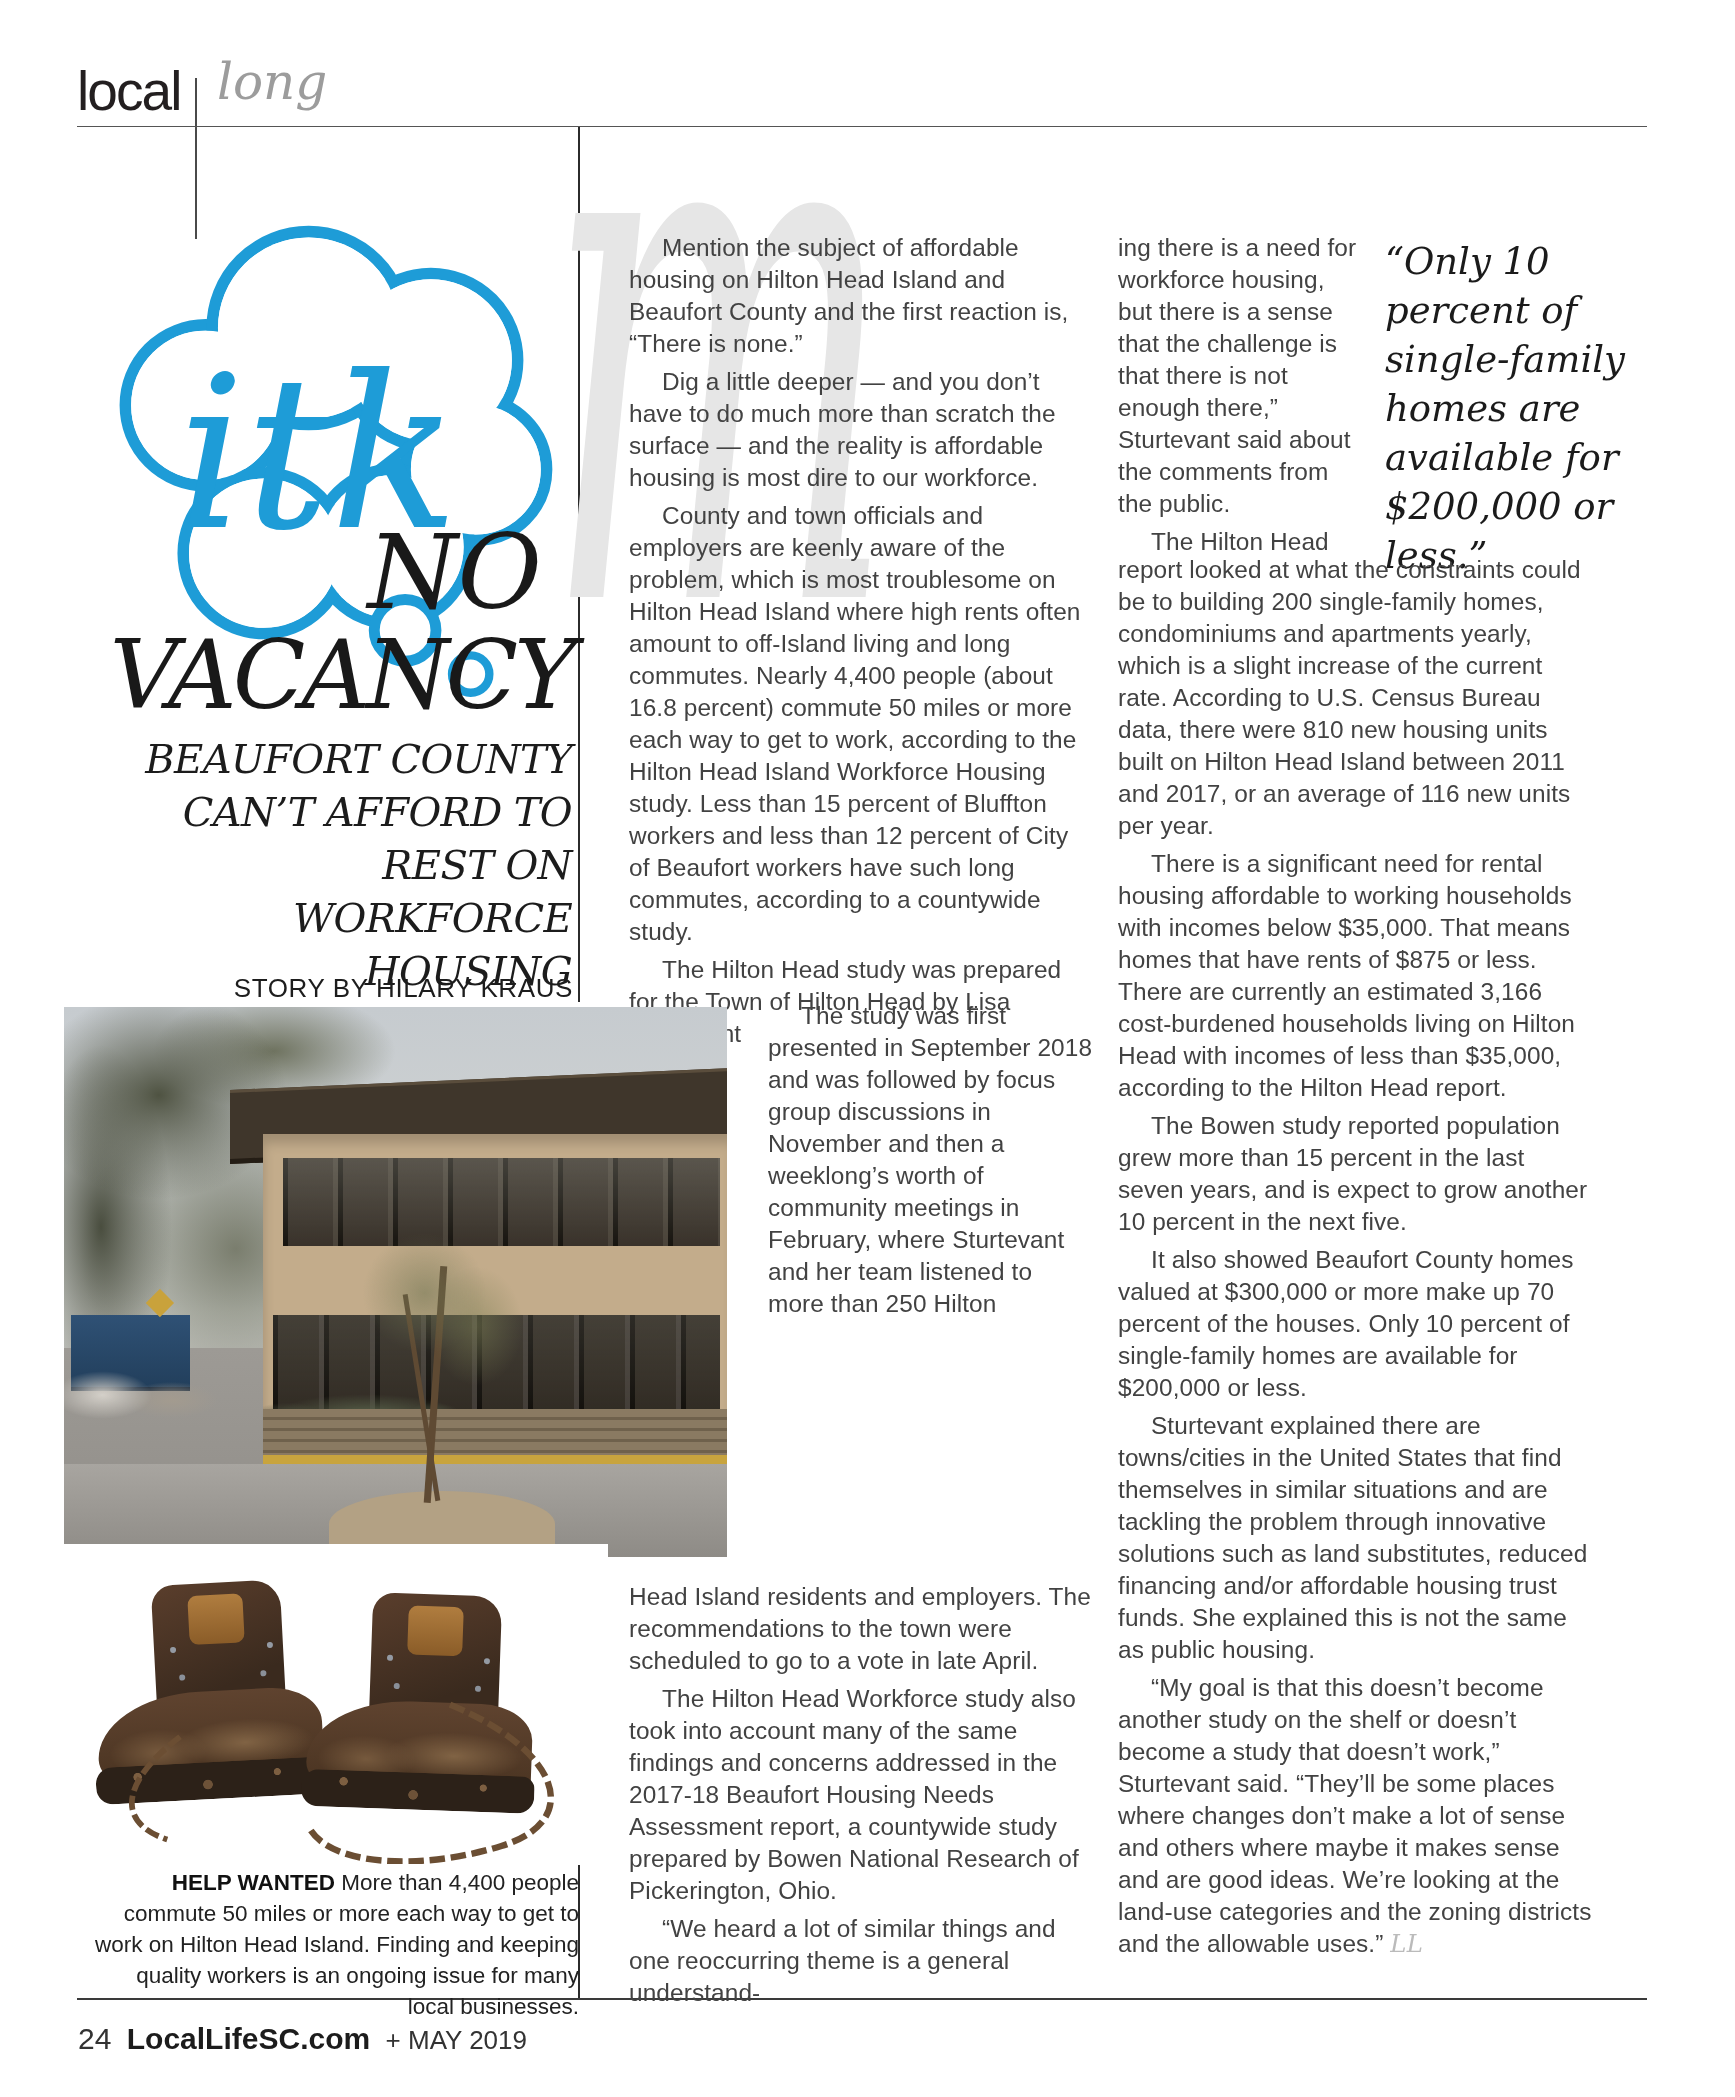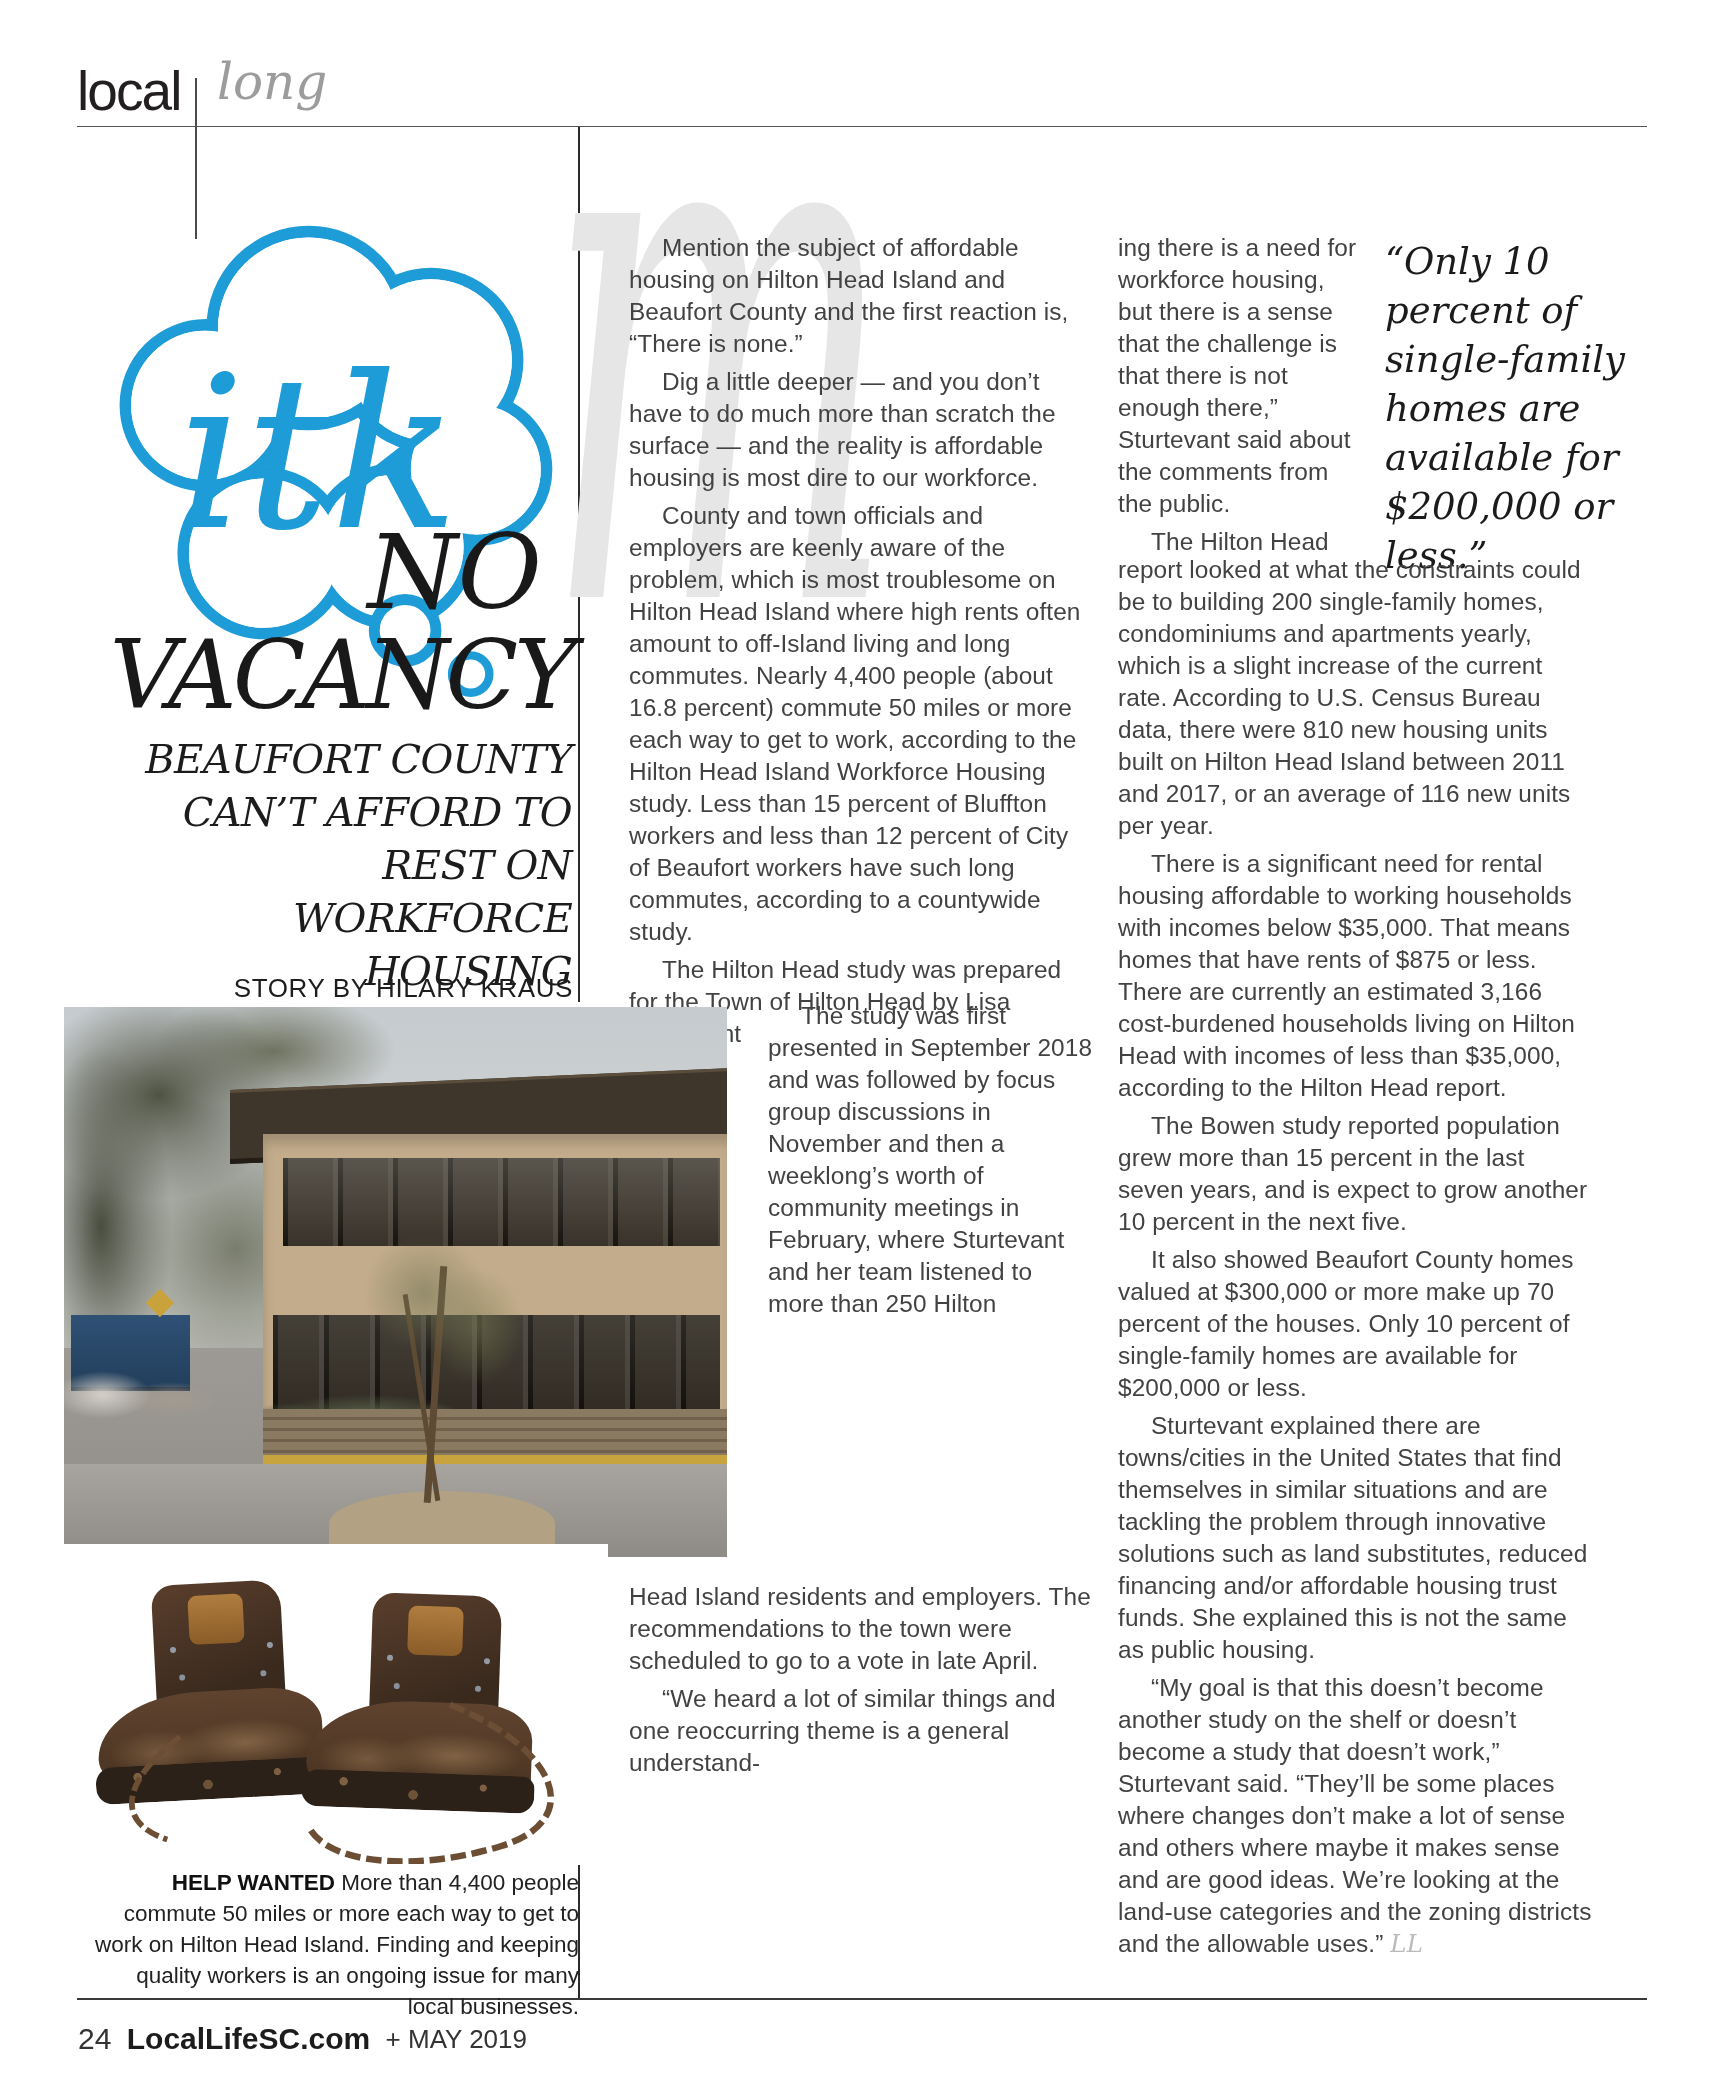--- a/index.html
+++ b/index.html
@@ -117,21 +117,21 @@
                          radial-gradient(circle at 78% 35%, #7d5f41 3.2px, transparent 3.9px);}
   .mud{left:5.1px;top:135px;width:219px;height:58px;opacity:.65;
         background:radial-gradient(closest-side at 25% 55%, #8a6b4a, rgba(138,107,74,0) 90%),
                    radial-gradient(closest-side at 65% 45%, #9a7a55, rgba(154,122,85,0) 90%);}
   .laces{left:0;top:0;width:557px;height:320px;}
 
   
   .caption{position:absolute;left:90px;top:1867px;width:489px;text-align:right;z-index:4;
         font-size:22.5px;line-height:31px;color:#222222;}
   .caption .lead{font-weight:bold;color:#111;}
-  .footer{position:absolute;left:78px;top:2022px;display:flex;align-items:center;gap:15.4px;z-index:4;}
+  .footer{position:absolute;left:78px;top:2022px;display:flex;align-items:flex-end;gap:15.4px;z-index:4;}
   .footer .pgnum{font-size:30px;color:#333;}
   .footer .site{font-size:30px;font-weight:bold;color:#1c1c1c;}
   .footer .issue{font-size:26px;color:#333;}
 </style>
 </head>
 <body>
 
 <div class="page">
 
   <div class="logo">local</div>
@@ -180,20 +180,21 @@
     <p class="indent">Mention the subject of affordable housing on Hilton Head Island and Beaufort County and the first reaction is, “There is none.”</p>
     <p class="indent">Dig a little deeper — and you don’t have to do much more than scratch the surface — and the reality is affordable housing is most dire to our workforce.</p>
     <p class="indent">County and town officials and employers are keenly aware of the problem, which is most troublesome on Hilton Head Island where high rents often amount to off-Island living and long commutes. Nearly 4,400 people (about 16.8 percent) commute 50 miles or more each way to get to work, according to the Hilton Head Island Workforce Housing study. Less than 15 percent of Bluffton workers and less than 12 percent of City of Beaufort workers have such long commutes, according to a countywide study.</p>
     <p class="indent">The Hilton Head study was prepared for the Town of Hilton Head by Lisa Sturtevant</p>
   </div>
   <div class="col col1-wrap">
     <p class="indent">The study was first presented in September 2018 and was followed by focus group discussions in November and then a weeklong’s worth of community meetings in February, where Sturtevant and her team listened to more than 250 Hilton</p>
   </div>
   <div class="col col1-bottom">
     <p>Head Island residents and employers. The recommendations to the town were scheduled to go to a vote in late April.</p>
+    <p class="indent">The Hilton Head Workforce study also took into account many of the same findings and concerns addressed in the 2017-18 Beaufort Housing Needs Assessment report, a countywide study prepared by Bowen National Research of Pickerington, Ohio.</p>
     <p class="indent">“We heard a lot of similar things and one reoccurring theme is a general understand-</p>
   </div>
   <div class="col col2-top">
     <p>ing there is a need for workforce housing, but there is a sense that the challenge is that there is not enough there,” Sturtevant said about the comments from the public.</p>
     <p class="indent">The Hilton Head</p>
   </div>
   <div class="col col2-main">
     <p>report looked at what the constraints could be to building 200 single-family homes, condominiums and apartments yearly, which is a slight increase of the current rate. According to U.S. Census Bureau data, there were 810 new housing units built on Hilton Head Island between 2011 and 2017, or an average of 116 new units per year.</p>
     <p class="indent">There is a significant need for rental housing affordable to working households with incomes below $35,000. That means homes that have rents of $875 or less. There are currently an estimated 3,166 cost-burdened households living on Hilton Head with incomes of less than $35,000, according to the Hilton Head report.</p>
     <p class="indent">The Bowen study reported population grew more than 15 percent in the last seven years, and is expect to grow another 10 percent in the next five.</p>

